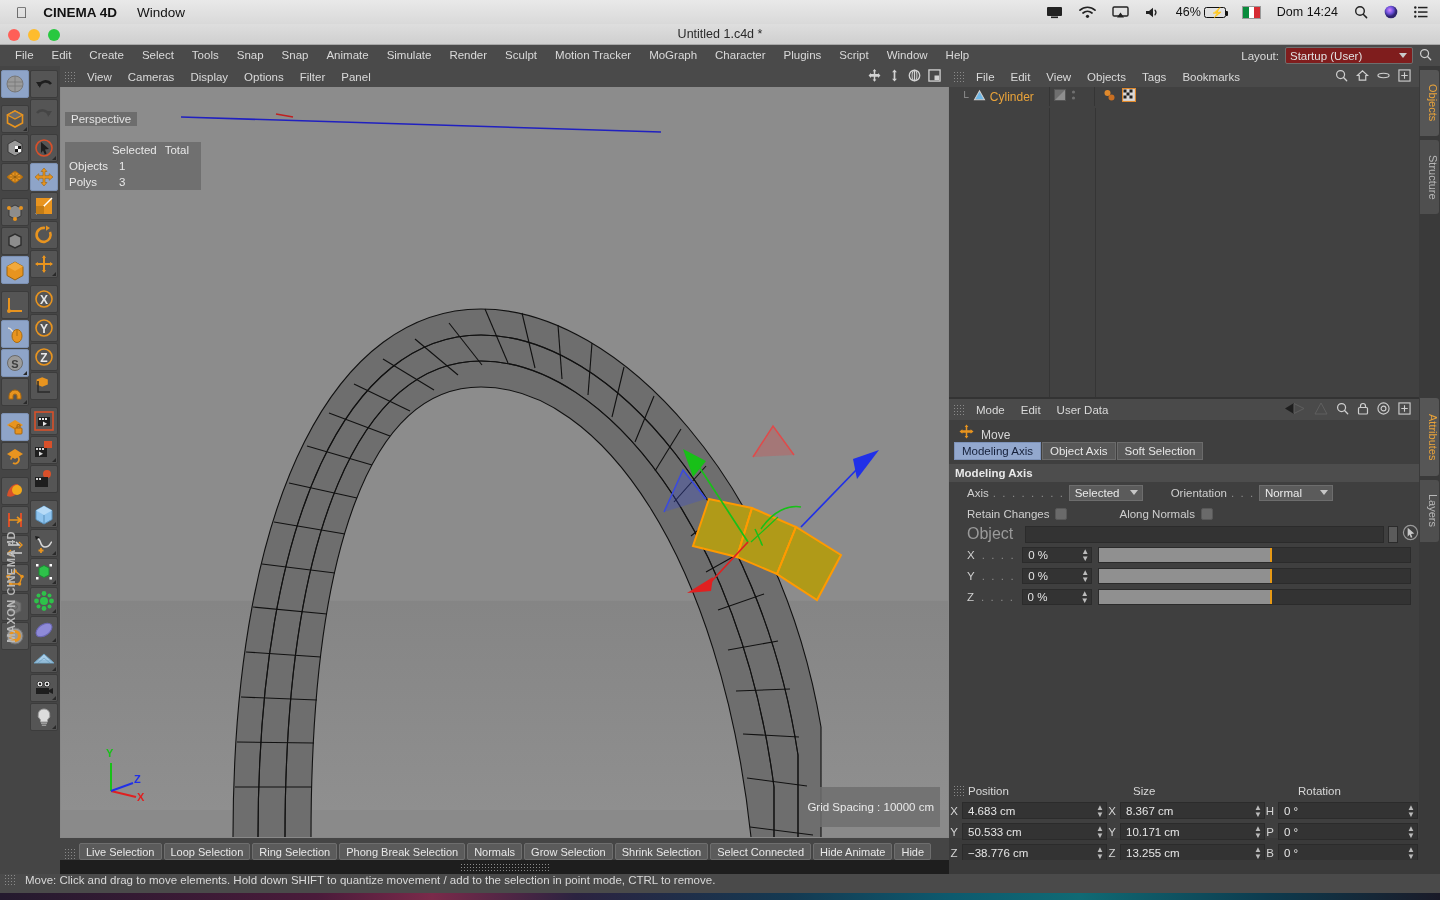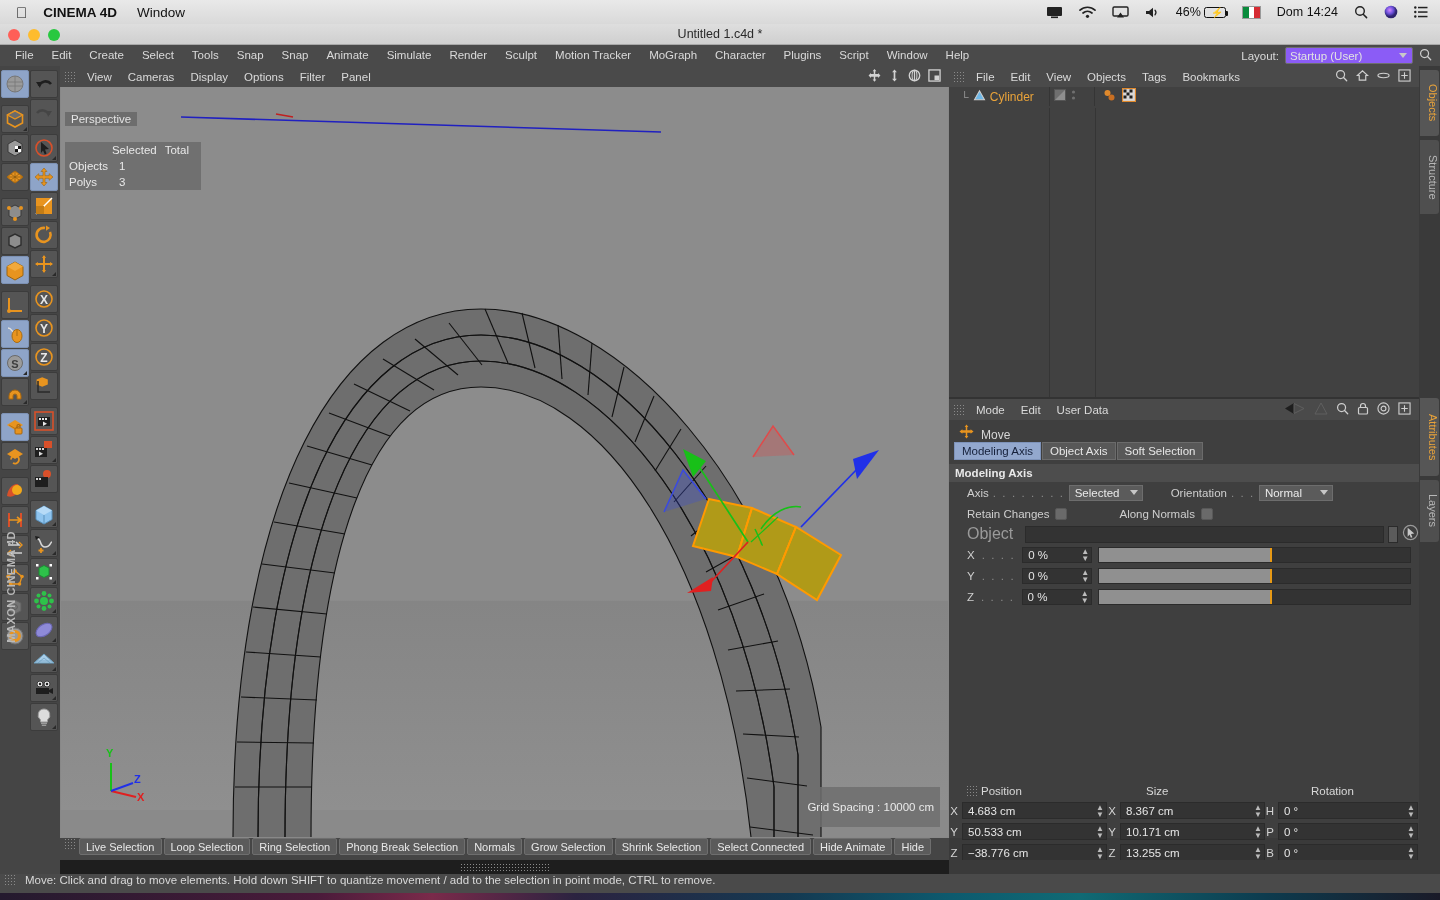--- a/index.html
+++ b/index.html
@@ -45,21 +45,21 @@
   
   .c4dmenu {
     position: absolute; left: 0; top: 45px; width: 1440px; height: 21px;
     background: #4a4a4a; display: flex; align-items: center;
     font-size: 11.5px; color: #dadada;
   }
   .c4dmenu .m { padding: 0 9px; line-height: 21px; }
   .c4dmenu .m:first-child { margin-left: 6px; }
   .layoutwrap { margin-left: auto; display: flex; align-items: center; gap: 6px; margin-right: 8px; font-size: 11.5px; }
   .layoutsel {
-    background: #8b5cf6; border: 1px solid #6e6e6e; border-radius: 2px;
+    background: #7f1d1d; border: 1px solid #6e6e6e; border-radius: 2px;
     height: 17px; width: 128px; display: flex; align-items: center;
     padding: 0 4px; font-size: 11.5px; color: #e2e2e2; position: relative;
   }
   .layoutsel .arr { position: absolute; right: 5px; width:0;height:0;
     border-left:4px solid transparent;border-right:4px solid transparent;border-top:5px solid #c9c9c9;}
 
   
   .leftbar { position: absolute; left: 0; top: 66px; width: 60px; height: 834px; background: #454545; }
   .tcol { position: absolute; top: 4px; width: 28px; }
   .tcolA { left: 1px; } .tcolB { left: 30px; }
@@ -158,21 +158,21 @@
     width: 70px; height: 16px; background: #333; border: 1px solid #2b2b2b;
     display: flex; align-items: center; padding: 0 2px 0 5px; font-size: 11.5px; color: #e4e4e4;
     position: relative;
   }
   .numfield .spin { margin-left: auto; font-size: 8px; line-height: 7px; color: #bdbdbd; }
   .sbar { flex: 1; height: 16px; background: #333; border: 1px solid #2b2b2b; position: relative; margin-left: 3px; margin-right: 8px; }
   .sbar .fill { position: absolute; left: 0; top: 0; bottom: 0; background: #909090; }
   .sbar .mark { position: absolute; top: 0; bottom: 0; width: 2px; background: #e89a16; }
 
   .coordmgr { position: absolute; left: 0; top: 716px; width: 470px; height: 56px; }
-  .coordhdr { height: 18px; display: flex; align-items: center; font-size: 11.5px; margin-left: 13px; }
+  .coordhdr { height: 18px; display: flex; align-items: center; font-size: 11.5px; }
   .coordhdr .c { color: #d8d8d8; }
   .coordgrid { display: flex; }
   .coordcol { display: flex; flex-direction: column; }
   .crow { display: flex; align-items: center; height: 21px; gap: 3px; }
   .claxis { width: 10px; text-align: center; font-size: 11.5px; color: #d4d4d4; }
   .cinput {
     height: 17px; background: #333; border: 1px solid #2b2b2b; display: flex;
     align-items: center; padding: 0 2px 0 5px; font-size: 11.5px; color: #e6e6e6;
   }
   .cinput .spin { margin-left: auto; font-size: 8px; line-height: 7px; color: #bbb; }
@@ -191,21 +191,21 @@
   .vtabs { position: absolute; left: 1419px; top: 66px; width: 21px; height: 772px; background: #3a3a3a; }
   .vtab {
     position: absolute; left: 1px; width: 19px; background: #4f4f4f;
     writing-mode: vertical-rl; text-align: center; font-size: 11px;
     color: #b8b8b8; padding: 5px 0; border-radius: 0 3px 3px 0;
   }
   .vtab.active { color: #e9a33a; background: #565656; }
 
   
   .modebar { position: absolute; left: 60px; top: 838px; width: 889px; height: 22px; background: #454545;
-    display: flex; align-items: flex-start; }
+    display: flex; align-items: flex-end; }
   .mbtn {
     background: #5b5b5b; border: 1px solid #6e6e6e; border-radius: 2px; height: 17px;
     display: flex; align-items: center; padding: 0 6px; font-size: 11px; color: #e8e8e8;
     margin-right: 2px; position: relative; white-space: nowrap;
   }
   .scrollstrip { position: absolute; left: 60px; top: 860px; width: 889px; height: 14px; background: #1e1e1e;
     display:flex; align-items:center; justify-content:center; }
   .scrollstrip .thumb { width: 90px; height: 8px;
     background-image: radial-gradient(#8b8b8b 35%, transparent 36%); background-size: 3px 3px; }
   .statusbar { position: absolute; left: 0; top: 874px; width: 1440px; height: 26px; background: #4a4a4a;

